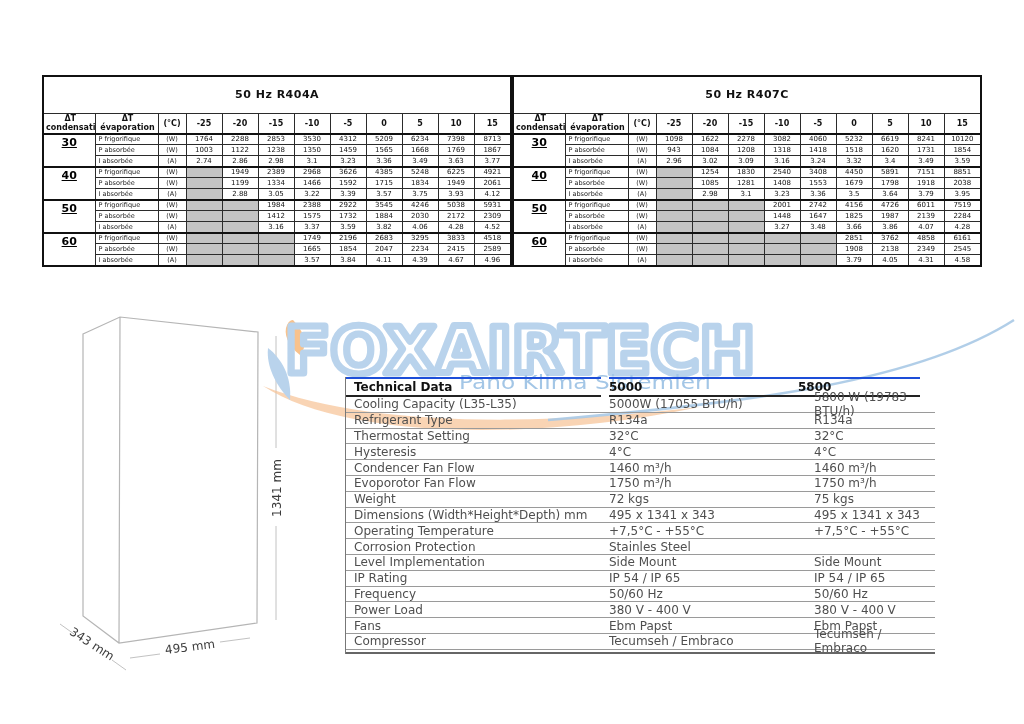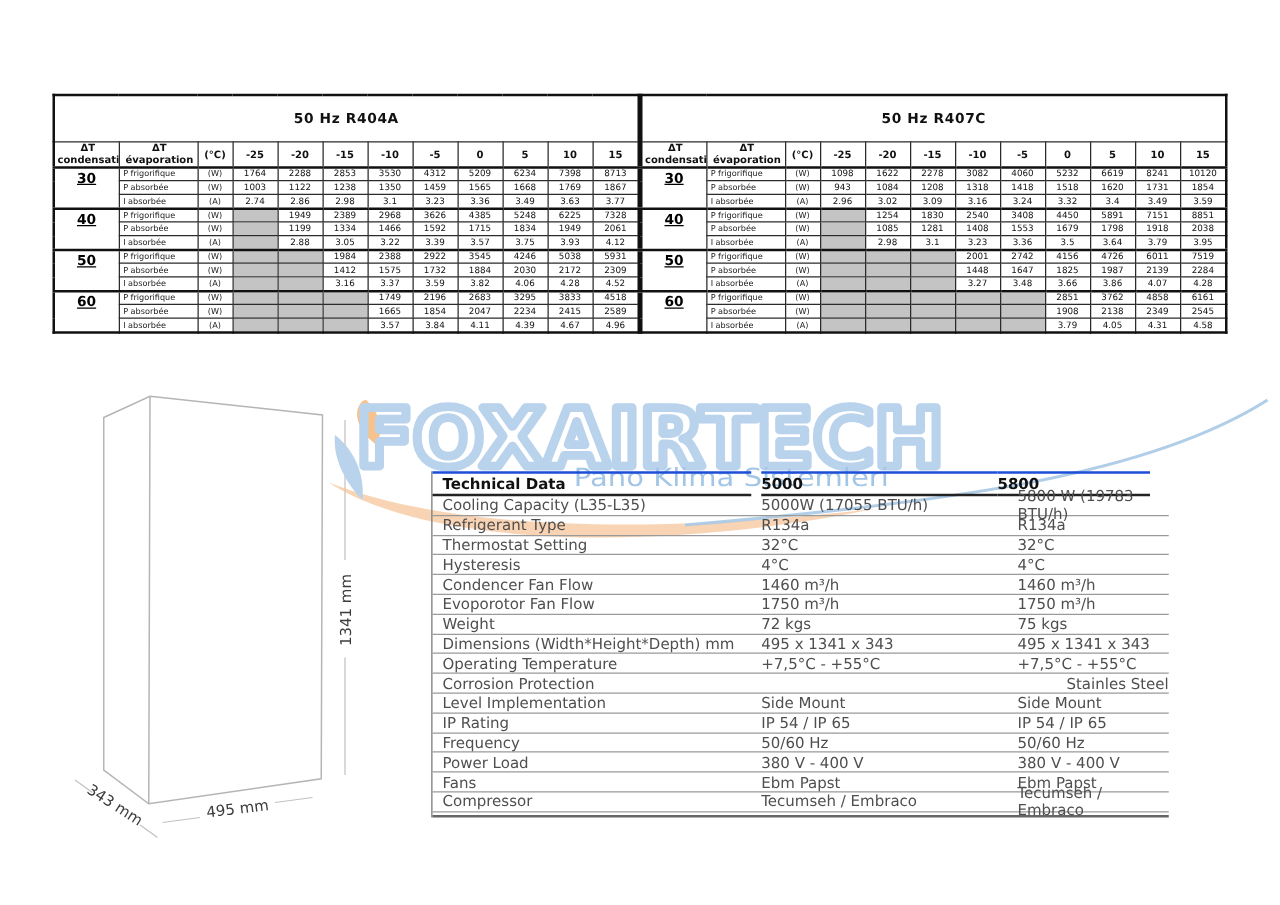--- a/index.html
+++ b/index.html
@@ -32,21 +32,21 @@
   .tech{position:absolute;left:345px;top:377px;width:590px;z-index:2;border-left:1px solid #777;background:transparent;}
   .tech-header{display:flex;}
   .tech-header>div{border-top:2px solid #1d4ed8;border-bottom:2px solid #222;height:20px;display:flex;align-items:center;font-weight:bold;font-size:12px;color:#111;}
   .th-label{width:255px;padding-left:8px;}
   .th-c1{width:189px;margin-left:8px;}
   .th-c2{width:122px;margin-left:0;}
   .trow{display:flex;height:15.8px;align-items:center;border-bottom:1px solid #9a9a9a;font-size:12px;color:#4f4f4f;}
   .tr-label{width:263px;padding-left:8px;}
   .tr-v1{width:205px;}
   .tr-v2{flex:1;}
-  .tr-span{flex:1;text-align:right;}
+  .tr-span{flex:1;text-align:left;}
   .tech-bottom{height:4px;border-bottom:2px solid #666;}
 </style>
 </head>
 <body>
 
 <svg class="art" width="1024" height="724" viewBox="0 0 1024 724">
 
   <g>
     <path d="M83,334 L120,317 L258,332 L257,623 L119,643 L83,616 Z M120,317 L119,643" fill="none" stroke="#b5b5b5" stroke-width="1.2"></path>
     <path d="M276,336 L276,448 M276,526 L276,620 M60,624 L74,634 M112,660 L126,670 M130,658 L160,654 M220,642 L250,638" fill="none" stroke="#c2c2c2" stroke-width="1"></path>
@@ -145,21 +145,21 @@
           <td class="plabel">P frigorifique</td>
           <td class="punit">(W)</td>
           <td class="pval" style="background: rgb(196, 196, 196);"></td>
           <td class="pval">1949</td>
           <td class="pval">2389</td>
           <td class="pval">2968</td>
           <td class="pval">3626</td>
           <td class="pval">4385</td>
           <td class="pval">5248</td>
           <td class="pval">6225</td>
-          <td class="pval">7328</td>
+          <td class="pval">4921</td>
         </tr>
         <tr>
           <td class="plabel">P absorbée</td>
           <td class="punit">(W)</td>
           <td class="pval" style="background: rgb(196, 196, 196);"></td>
           <td class="pval">1199</td>
           <td class="pval">1334</td>
           <td class="pval">1466</td>
           <td class="pval">1592</td>
           <td class="pval">1715</td>

